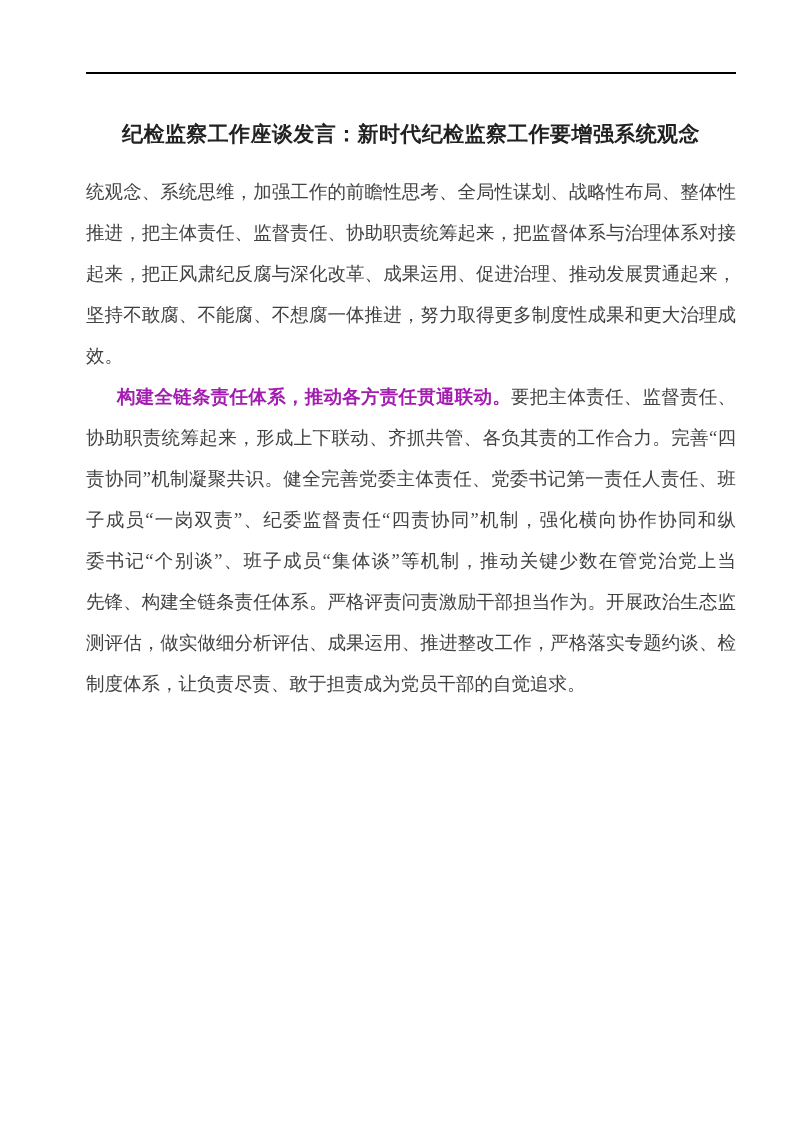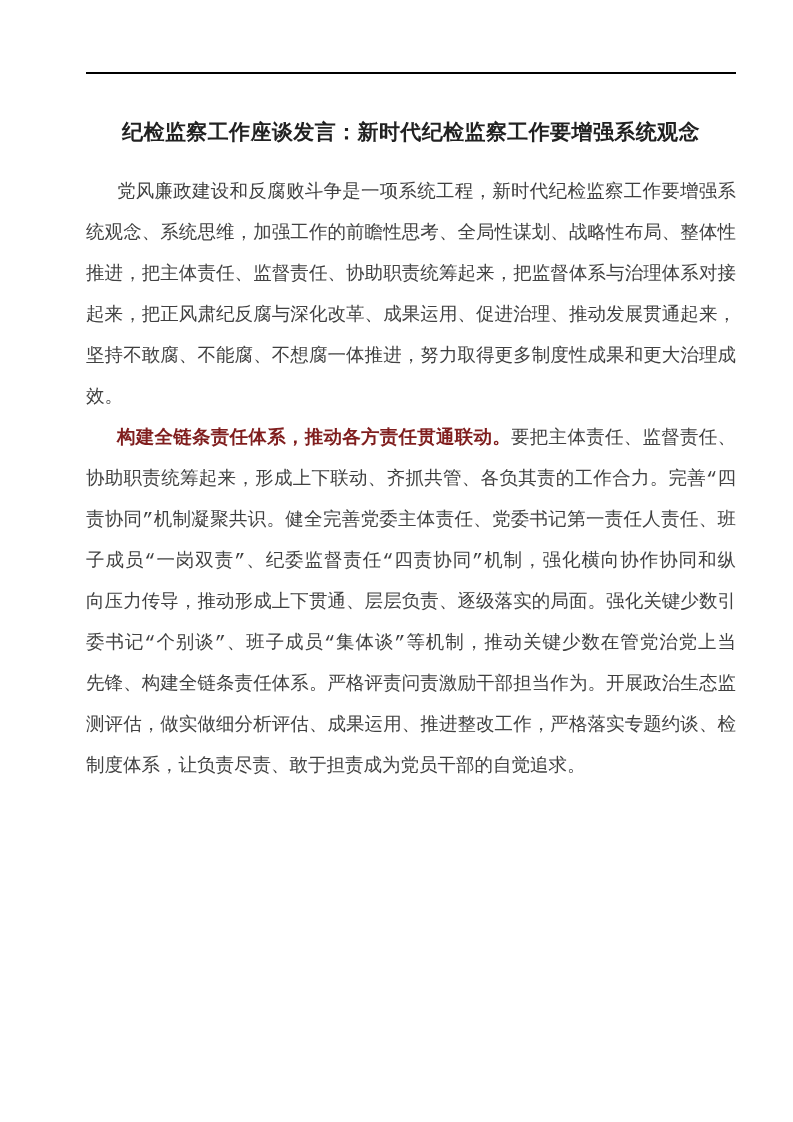--- a/index.html
+++ b/index.html
@@ -4,21 +4,21 @@
 <style>
   html, body { margin: 0; padding: 0; }
   body { background: #ffffff; }
   .page {
     position: relative;
     width: 765px;
     height: 1122px;
     margin: 0 auto;
     background: #ffffff;
     overflow: hidden;
-    font-family: Liberation Mono, monospace;
+    font-family: Liberation Serif, serif;
   }
   .top-rule {
     position: absolute;
     left: 72px;
     top: 72px;
     width: 650px;
     height: 2px;
     background: #000000;
   }
   .doc-title {
@@ -45,42 +45,40 @@
   .paragraph { margin: 0; }
   .line {
     height: 41px;
     line-height: 41px;
     overflow: hidden;
     text-align: justify;
     text-align-last: justify;
   }
   .line.indent { padding-left: 31px; }
   .line.plast { text-align-last: left; }
-  .lead { font-weight: bold; color: #7f1d1d; margin-top: 20px; }
+  .lead { font-weight: bold; color: #a21caf; margin-top: 20px; }
 </style>
 </head>
 <body>
 
 <div class="page">
   <div class="top-rule"></div>
   <h1 class="doc-title">纪检监察工作座谈发言：新时代纪检监察工作要增强系统观念</h1>
   <div class="doc-body">
       <div class="paragraph">
-        <div class="line indent"><span>党风廉政建设和反腐败斗争是一项系统工程，新时代纪检监察工作要增强系</span></div>
         <div class="line"><span>统观念、系统思维，加强工作的前瞻性思考、全局性谋划、战略性布局、整体性</span></div>
         <div class="line"><span>推进，把主体责任、监督责任、协助职责统筹起来，把监督体系与治理体系对接</span></div>
         <div class="line"><span>起来，把正风肃纪反腐与深化改革、成果运用、促进治理、推动发展贯通起来，</span></div>
         <div class="line"><span>坚持不敢腐、不能腐、不想腐一体推进，努力取得更多制度性成果和更大治理成</span></div>
         <div class="line plast"><span>效。</span></div>
       </div>
       <div class="paragraph">
         <div class="line indent"><b class="lead">构建全链条责任体系，推动各方责任贯通联动。</b><span>要把主体责任、监督责任、</span></div>
         <div class="line"><span>协助职责统筹起来，形成上下联动、齐抓共管、各负其责的工作合力。完善“四</span></div>
         <div class="line"><span>责协同”机制凝聚共识。健全完善党委主体责任、党委书记第一责任人责任、班</span></div>
         <div class="line"><span>子成员“一岗双责”、纪委监督责任“四责协同”机制，强化横向协作协同和纵</span></div>
-        <div class="line"><span>向压力传导，推动形成上下贯通、层层负责、逐级落实的局面。强化关键少数引</span></div>
         <div class="line"><span>委书记“个别谈”、班子成员“集体谈”等机制，推动关键少数在管党治党上当</span></div>
         <div class="line"><span>先锋、构建全链条责任体系。严格评责问责激励干部担当作为。开展政治生态监</span></div>
         <div class="line"><span>测评估，做实做细分析评估、成果运用、推进整改工作，严格落实专题约谈、检</span></div>
         <div class="line plast"><span>制度体系，让负责尽责、敢于担责成为党员干部的自觉追求。</span></div>
       </div>
     </div>
 </div>
 
 </body></html>

